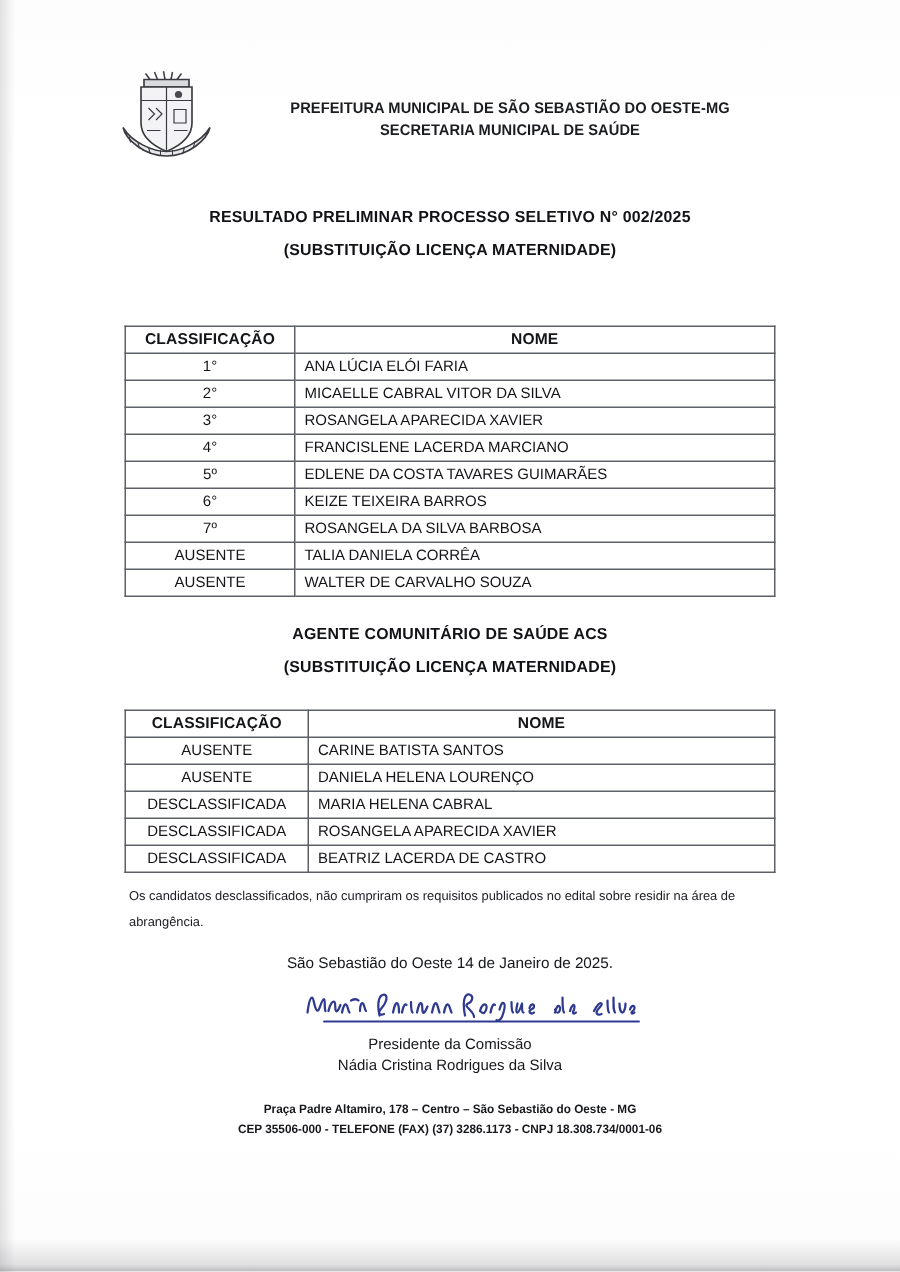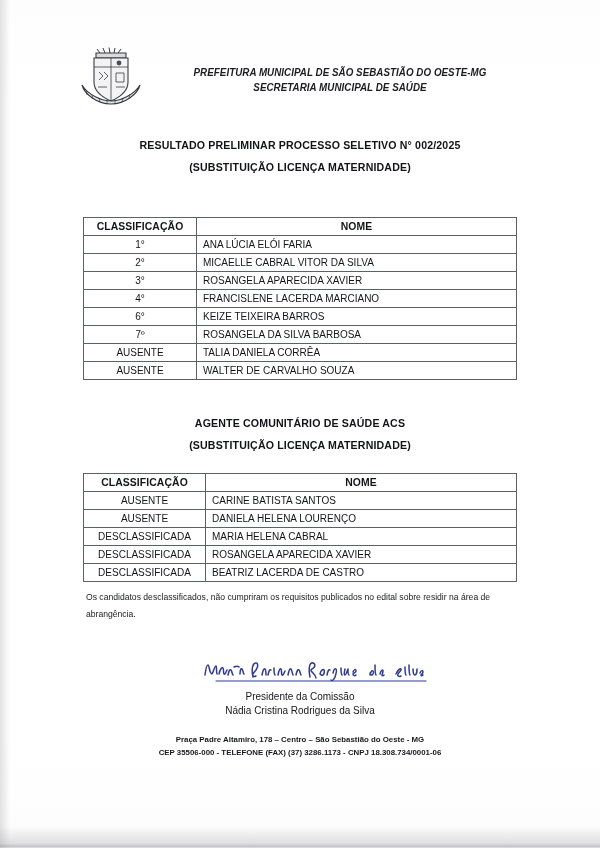--- a/index.html
+++ b/index.html
@@ -49,21 +49,20 @@
     width: 600px;
     height: 848px;
   }
 
   
   .header {
     position: absolute;
     left: 0; top: 42px;
     width: 495px;
     height: 72px;
-    font-style: italic;
   }
   .crest {
     position: absolute;
     left: 78px;
     top: 3px;
     width: 66px;
     height: 62px;
   }
   .header-text {
     position: absolute;
@@ -247,20 +246,24 @@
         </tr>
         <tr>
           <td class="col-class">3°</td>
           <td class="col-name">ROSANGELA APARECIDA XAVIER</td>
         </tr>
         <tr>
           <td class="col-class">4°</td>
           <td class="col-name">FRANCISLENE LACERDA MARCIANO</td>
         </tr>
         <tr>
+          <td class="col-class">5º</td>
+          <td class="col-name">EDLENE DA COSTA TAVARES GUIMARÃES</td>
+        </tr>
+        <tr>
           <td class="col-class">6°</td>
           <td class="col-name">KEIZE TEIXEIRA BARROS</td>
         </tr>
         <tr>
           <td class="col-class">7º</td>
           <td class="col-name">ROSANGELA DA SILVA BARBOSA</td>
         </tr>
         <tr>
           <td class="col-class">AUSENTE</td>
           <td class="col-name">TALIA DANIELA CORRÊA</td>
@@ -303,20 +306,21 @@
         </tr>
         <tr>
           <td class="col-class">DESCLASSIFICADA</td>
           <td class="col-name">BEATRIZ LACERDA DE CASTRO</td>
         </tr>
       </tbody>
   </table>
 
   <div class="note">Os candidatos desclassificados, não cumpriram os requisitos publicados no edital sobre residir na área de abrangência.</div>
 
+  <div class="date-line">São Sebastião do Oeste 14 de Janeiro de 2025.</div>
 
   <div class="signature-area">
     <svg class="signature-svg" viewBox="0 0 230 30" aria-hidden="true">
       <g fill="none" stroke="#2f3a8f" stroke-width="1.5" stroke-linecap="round" stroke-linejoin="round">
 
         <path d="M5 20 c1 -8 2 -10 3 -10 c1 0 1 3 2 6 c1 3 2 4 3 1 c1 -3 2 -6 3 -6 c1 0 0 6 1 8"></path>
         <path d="M19 19 c1 -5 3 -7 4 -6 c1 1 0 5 1 6 c1 1 2 -2 3 -4"></path>
         <path d="M28 20 c1 -5 2 -6 3 -5 c1 1 1 4 2 5"></path>
         <path d="M34 12 c2 -1 4 -1 5 0"></path>
         <path d="M40 19 c0 -4 1 -6 2 -5 c1 1 1 4 2 5"></path>

